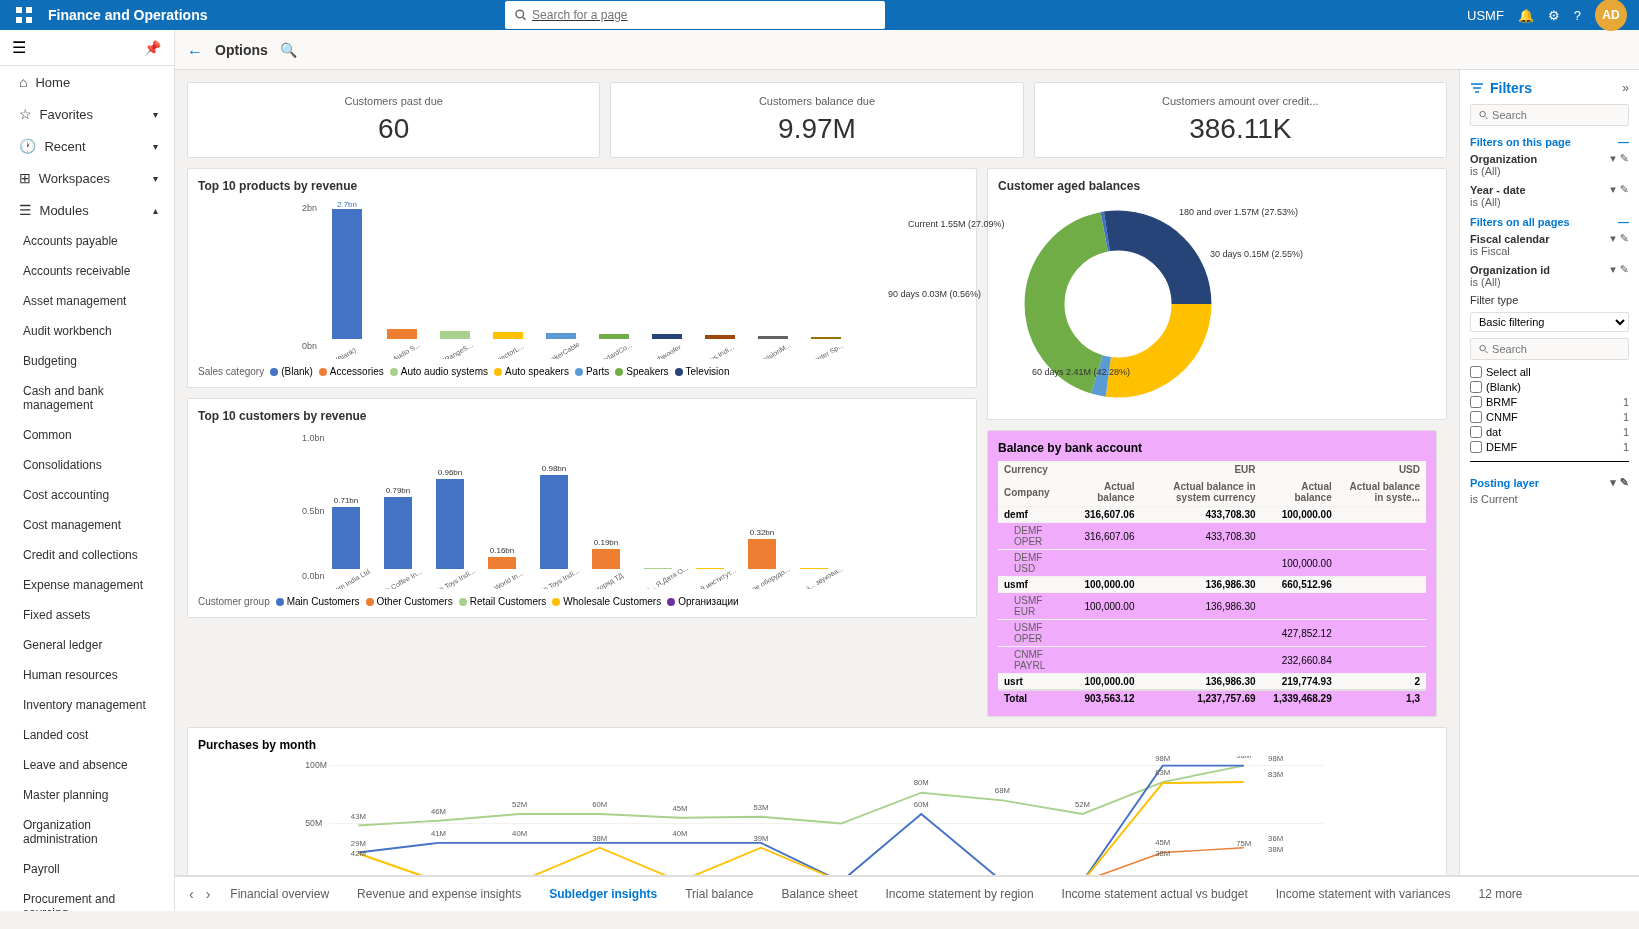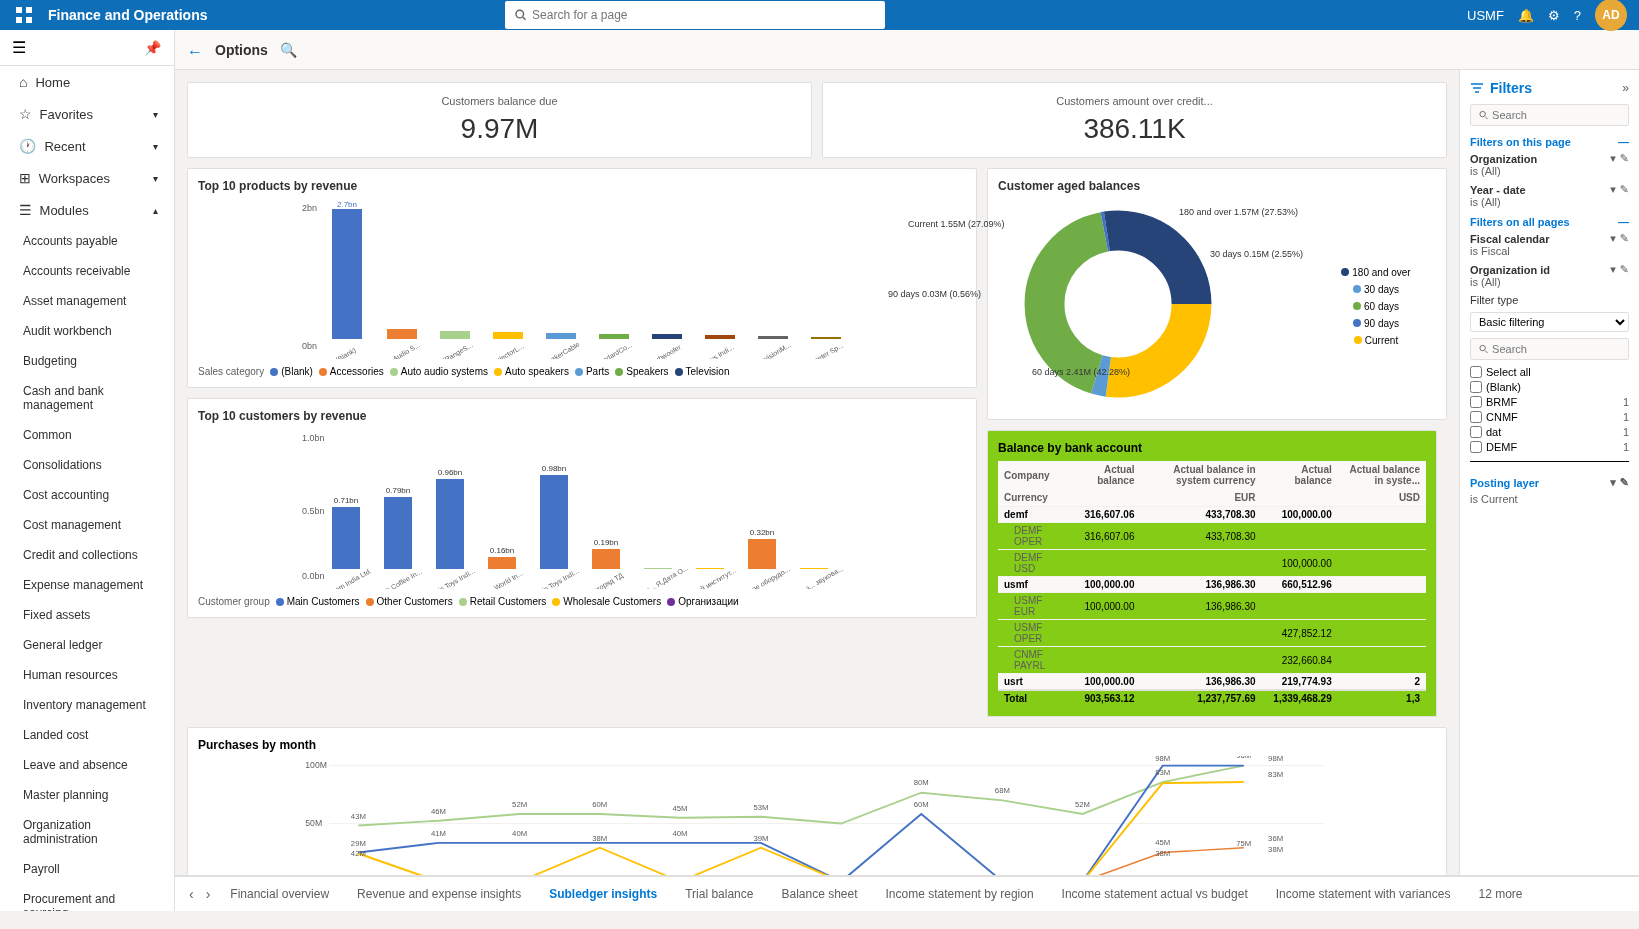--- a/index.html
+++ b/index.html
@@ -9,21 +9,21 @@
     .top-nav {
       display: flex; align-items: center; height: 30px;
       background: #0e6eb8; color: white; padding: 0 12px; gap: 12px; position: relative; z-index: 100;
     }
     .top-nav .app-icon { width: 24px; height: 24px; display: flex; align-items: center; justify-content: center; }
     .top-nav .app-title { font-size: 14px; font-weight: 600; flex: 0 0 auto; }
     .top-nav .search-bar {
       flex: 0 0 380px; margin: 0 auto; display: flex; align-items: center;
       background: white; border-radius: 2px; padding: 0 10px; height: 28px; gap: 6px;
     }
-    .top-nav .search-bar input { border: none; outline: none; font-size: 12px; width: 100%; color: #333; }
+    .top-nav .search-bar input { border: none; outline: none; font-size: 12px; width: 100%; color: #333; text-decoration: underline; }
     .top-nav .right-icons { margin-left: auto; display: flex; align-items: center; gap: 14px; }
     .top-nav .right-icons span { color: white; font-size: 13px; cursor: pointer; }
     .top-nav .avatar { width: 32px; height: 32px; border-radius: 50%; background: #e8a838; display: flex; align-items: center; justify-content: center; font-weight: 600; font-size: 12px; }
 
     
     .app-body { display: flex; height: calc(100vh - 48px); }
 
     
     .sidebar {
       width: 175px; background: #fff; border-right: 1px solid #e1dfdd;
@@ -69,21 +69,21 @@
     }
     .chart-box .chart-title { font-size: 12px; font-weight: 600; color: #323130; margin-bottom: 6px; }
 
     .chart-left { flex: 1; }
 
     
     .bar-chart-area { width: 100%; height: 160px; }
     .legend { display: flex; flex-wrap: wrap; gap: 6px; margin-top: 4px; font-size: 10px; align-items: center; }
     .legend-item { display: flex; align-items: center; gap: 3px; }
     .legend-dot { width: 8px; height: 8px; border-radius: 50%; }
-    .bank-table-box { width: 450px; background: #84cc16; border: 1px solid #e1dfdd; border-radius: 2px; padding: 10px; overflow: hidden; }
+    .bank-table-box { width: 450px; background: #f0abfc; border: 1px solid #e1dfdd; border-radius: 2px; padding: 10px; overflow: hidden; }
     .bank-table-box .chart-title { font-size: 12px; font-weight: 600; margin-bottom: 6px; }
     .bank-table { width: 100%; border-collapse: collapse; font-size: 10px; }
     .bank-table th { background: #faf9f8; text-align: right; padding: 3px 6px; color: #605e5c; font-weight: 600; }
     .bank-table th:first-child { text-align: left; }
     .bank-table td { padding: 2px 6px; text-align: right; border-top: 1px solid #f3f2f1; }
     .bank-table td:first-child { text-align: left; }
     .bank-table tr.group-header td { font-weight: 600; background: #f9f8f7; }
     .bank-table tr.sub-row td:first-child { padding-left: 16px; color: #605e5c; }
     .bank-table tr.total-row td { font-weight: 700; border-top: 2px solid #e1dfdd; }
 
@@ -228,20 +228,24 @@
       <span class="options-label">Options</span>
       <span class="search-icon">🔍</span>
     </div>
 
     <div class="dashboard">
 
       <div class="dashboard-main">
 
         <div class="kpi-row">
           <div class="kpi-card">
+            <div class="kpi-label">Customers past due</div>
+            <div class="kpi-value">60</div>
+          </div>
+          <div class="kpi-card">
             <div class="kpi-label">Customers balance due</div>
             <div class="kpi-value">9.97M</div>
           </div>
           <div class="kpi-card">
             <div class="kpi-label">Customers amount over credit...</div>
             <div class="kpi-value">386.11K</div>
           </div>
         </div>
 
         <div class="charts-row">
@@ -386,62 +390,38 @@
                     <circle cx="100" cy="100" r="70" fill="none" stroke="#264478" stroke-width="38" stroke-dasharray="121.1 318.7" stroke-dashoffset="-318.7"></circle>
                     <circle cx="100" cy="100" r="50" fill="white"></circle>
                   </svg>
                   
                   <div style="position:absolute;top:8px;right:-60px;font-size:9px;color:#333;white-space:nowrap;">180 and over 1.57M (27.53%)</div>
                   <div style="position:absolute;top:50px;right:-65px;font-size:9px;color:#333;white-space:nowrap;">30 days 0.15M (2.55%)</div>
                   <div style="position:absolute;top:168px;left:-10px;font-size:9px;color:#333;white-space:nowrap;margin-left:44px;">60 days 2.41M (42.28%)</div>
                   <div style="position:absolute;top:90px;left:-110px;font-size:9px;color:#333;white-space:nowrap;">90 days 0.03M (0.56%)</div>
                   <div style="position:absolute;top:20px;left:-90px;font-size:9px;color:#333;white-space:nowrap;">Current 1.55M (27.09%)</div>
                 </div>
-                <div style="width:120px;">
-                  <div class="legend" style="flex-direction:column;">
-                    <div class="legend-item">
-                        <div class="legend-dot" style="background:#264478;"></div>
-                        <span>180 and over</span>
-                      </div>
-                    <div class="legend-item">
-                        <div class="legend-dot" style="background:#5b9bd5;"></div>
-                        <span>30 days</span>
-                      </div>
-                    <div class="legend-item">
-                        <div class="legend-dot" style="background:#70ad47;"></div>
-                        <span>60 days</span>
-                      </div>
-                    <div class="legend-item">
-                        <div class="legend-dot" style="background:#4472c4;"></div>
-                        <span>90 days</span>
-                      </div>
-                    <div class="legend-item">
-                        <div class="legend-dot" style="background:#ffc000;"></div>
-                        <span>Current</span>
-                      </div>
-                  </div>
-                </div>
               </div>
             </div>
 
             <div class="bank-table-box">
               <div class="chart-title">Balance by bank account</div>
               <table class="bank-table">
                 <thead>
+                  <tr>
+                    <th>Currency</th>
+                    <th colspan="2">EUR</th>
+                    <th colspan="2">USD</th>
+                  </tr>
                   <tr style="background:#faf9f8;">
                     <th style="text-align:left;font-size:10px;">Company</th>
                     <th style="font-size:10px;">Actual balance</th>
                     <th style="font-size:10px;">Actual balance in system currency</th>
                     <th style="font-size:10px;">Actual balance</th>
                     <th style="font-size:10px;">Actual balance in syste...</th>
-                  </tr>
-                  <tr>
-                    <th>Currency</th>
-                    <th colspan="2">EUR</th>
-                    <th colspan="2">USD</th>
                   </tr>
                 </thead>
                 <tbody id="bank-table-body">
                 <tr class="group-header">
                       <td>demf</td>
                       <td>316,607.06</td>
                       <td>433,708.30</td>
                       <td>100,000.00</td>
                       <td></td>
                     </tr>

